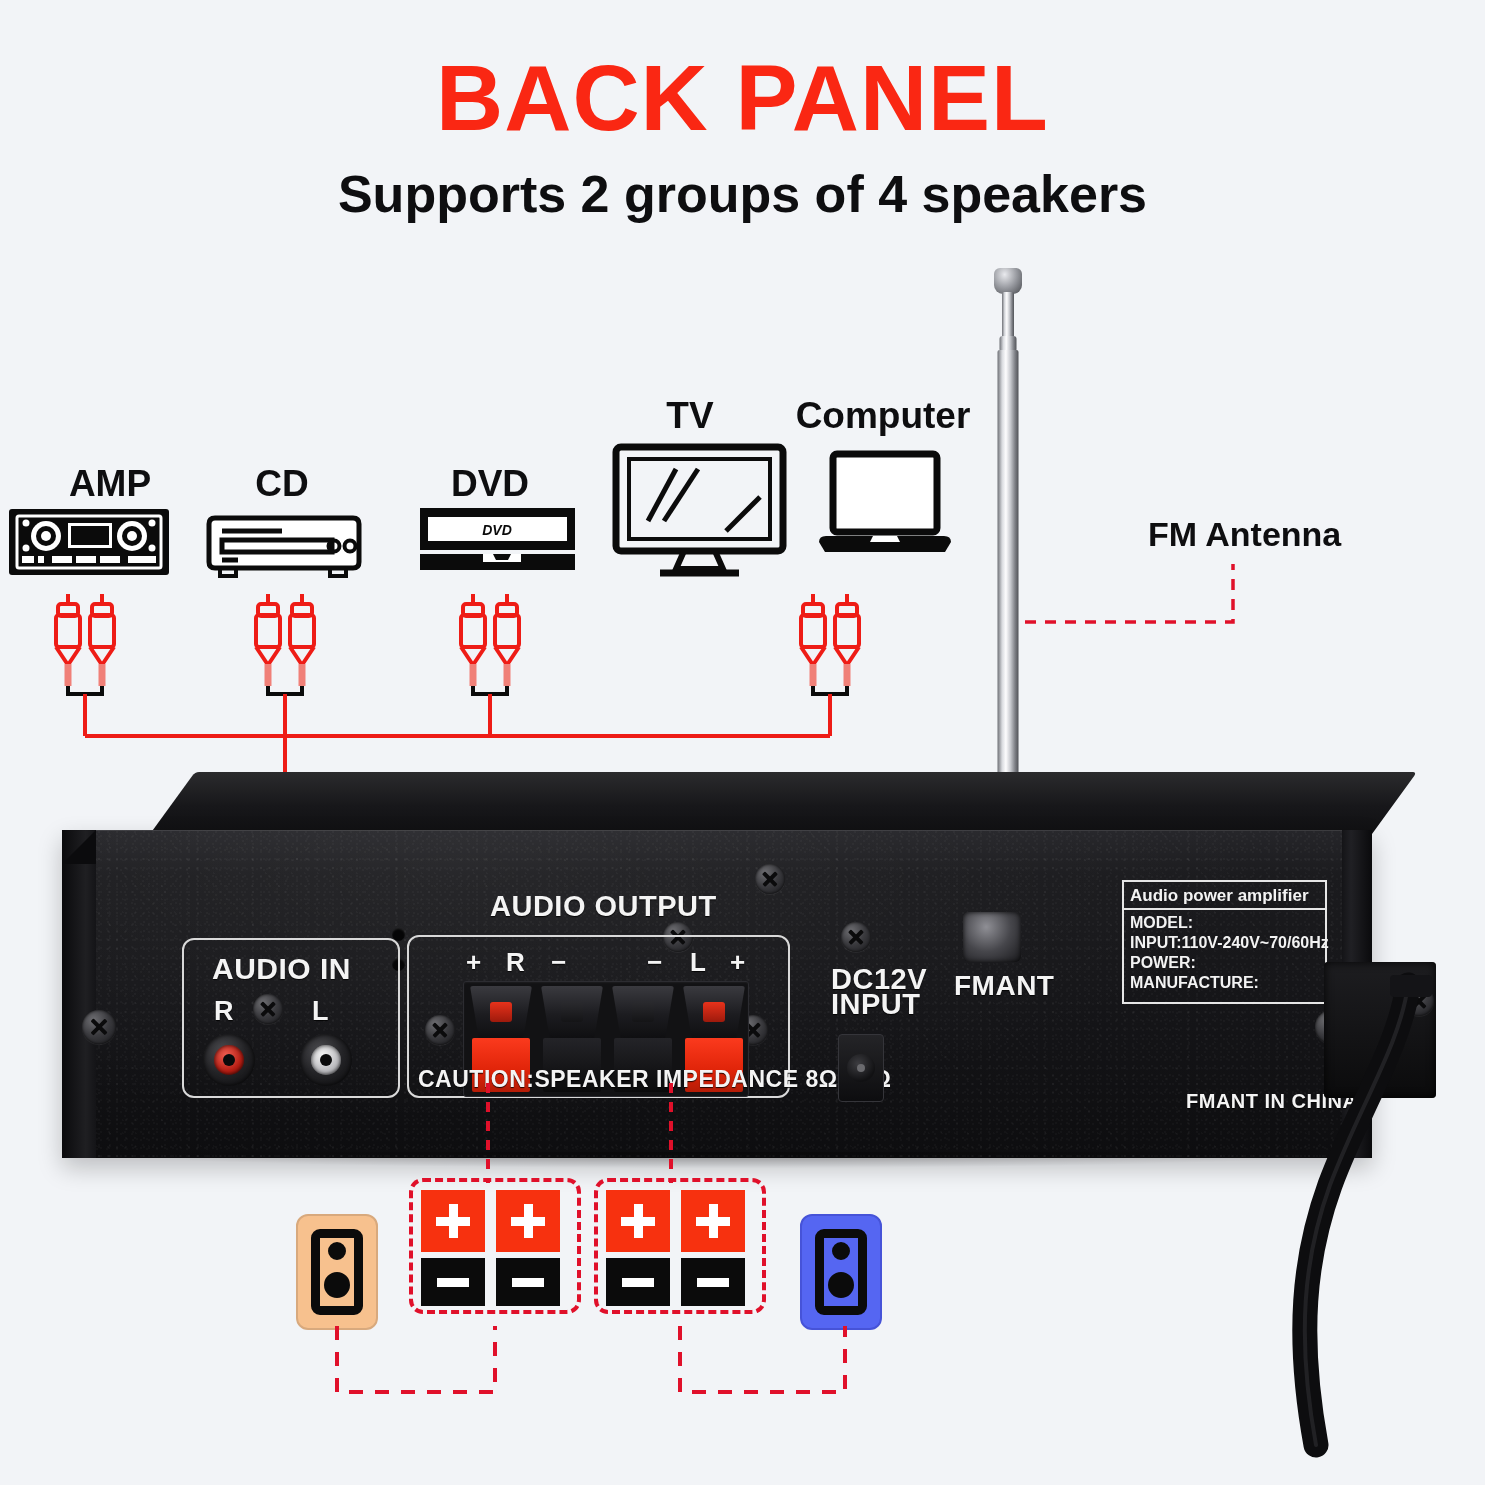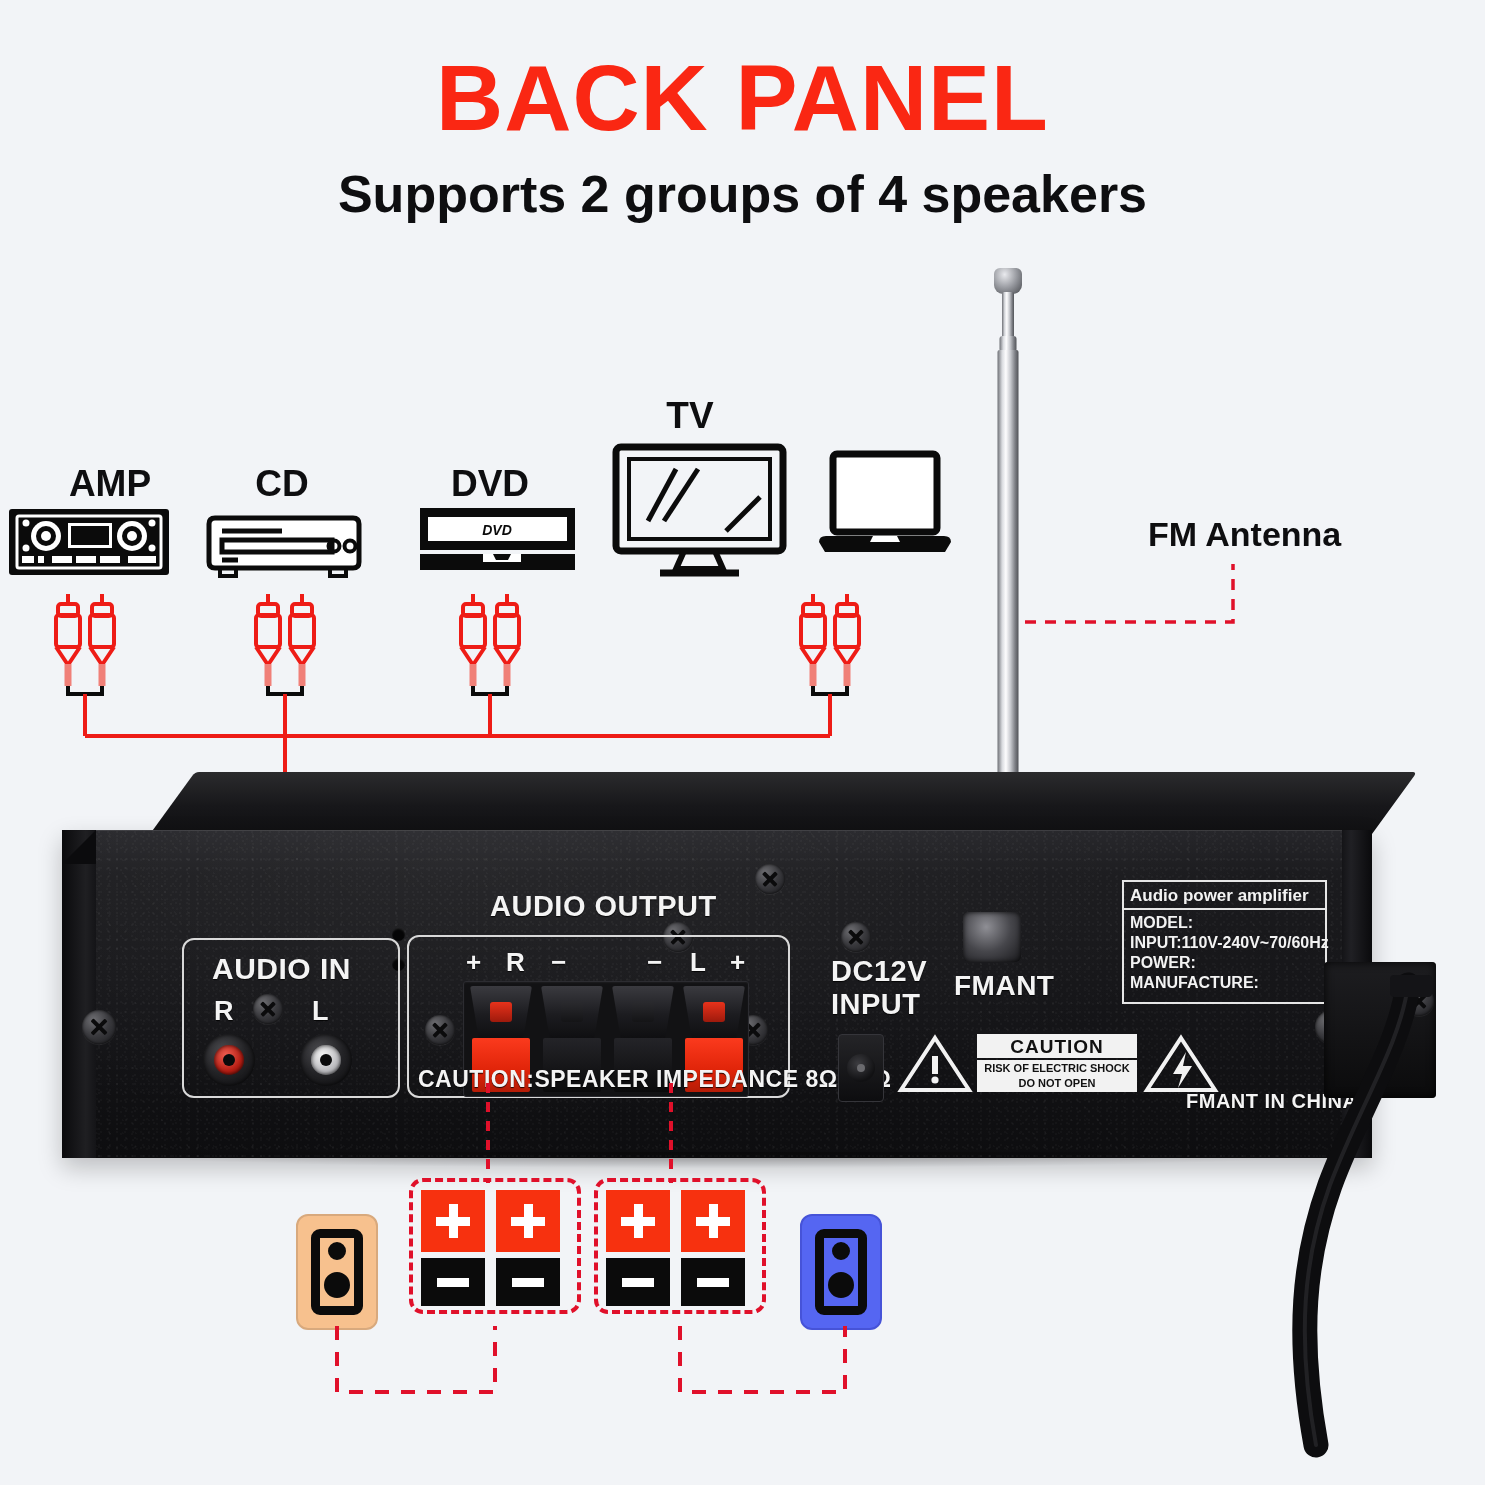--- a/index.html
+++ b/index.html
@@ -253,20 +253,21 @@
       <rect x="4" y="4" width="167" height="104" rx="5" fill="none" stroke="#0b0b0b" stroke-width="7"></rect>
       <rect x="17" y="16" width="141" height="80" fill="none" stroke="#0b0b0b" stroke-width="4"></rect>
       <line x1="36" y1="78" x2="64" y2="26" stroke="#0b0b0b" stroke-width="5"></line>
       <line x1="52" y1="78" x2="86" y2="26" stroke="#0b0b0b" stroke-width="5"></line>
       <line x1="114" y1="88" x2="148" y2="54" stroke="#0b0b0b" stroke-width="5"></line>
       <path d="M72 108 l-8 18 h47 l-8 -18 z" fill="none" stroke="#0b0b0b" stroke-width="6"></path>
       <line x1="48" y1="130" x2="127" y2="130" stroke="#0b0b0b" stroke-width="7"></line>
     </svg>
   </div>
 
+  <div class="abs src-label" style="left:768px; top:395px; width:230px;">Computer</div>
   <div class="abs" style="left:815px; top:450px;">
     <svg class="glyph" width="140" height="110" viewBox="0 0 140 110">
       <rect x="18" y="4" width="104" height="78" rx="4" fill="#fff" stroke="#0b0b0b" stroke-width="7"></rect>
       <path d="M4 92 q0 -6 7 -6 h118 q7 0 7 6 l-6 10 h-120 z" fill="#0b0b0b"></path>
       <path d="M58 86 h24 l3 6 h-30 z" fill="#fff"></path>
     </svg>
   </div>
 
   <div class="abs ant-label" style="left:1148px; top:515px;">FM Antenna</div>
 
@@ -425,52 +426,36 @@
       <div class="term-cell" style="left:215px;">
         <div class="term-lever">
             <div class="term-nub nub-red"></div>
           </div>
         <div class="term-pad pad-red"></div>
       </div>
     </div>
 
     <div class="p-text" style="left:356px; top:294px; font-size:23px;">CAUTION:SPEAKER IMPEDANCE 8Ω-16Ω</div>
 
-    <div class="p-text" style="left:769px; top:183px; font-size:29px;">DC12V</div>
+    <div class="p-text" style="left:769px; top:191px; font-size:29px;">DC12V</div>
     <div class="p-text" style="left:769px; top:216px; font-size:29px;">INPUT</div>
     <div class="dc-jack" style="left:776px; top:262px;"></div>
 
     <div class="fm-base" style="left:901px; top:140px;"></div>
     <div class="p-text" style="left:892px; top:198px; font-size:28px;">FMANT</div>
 
     <div class="spec-box" style="left:1060px; top:108px; width:205px; height:124px;">
       <div class="abs" style="left:0; top:0; right:0; height:28px; border-bottom:2px solid #e6e6e6;"></div>
       <div class="abs" style="left:6px; top:4px; font-size:17px; font-weight:700; color:#f3f3f3; white-space:nowrap;">Audio power amplifier</div>
       <div class="abs" style="left:6px; top:32px; font-size:16px; font-weight:700; color:#f3f3f3; white-space:nowrap;">MODEL:</div>
       <div class="abs" style="left:6px; top:52px; font-size:16px; font-weight:700; color:#f3f3f3; white-space:nowrap;">INPUT:110V-240V~70/60Hz</div>
       <div class="abs" style="left:6px; top:72px; font-size:16px; font-weight:700; color:#f3f3f3; white-space:nowrap;">POWER:</div>
       <div class="abs" style="left:6px; top:92px; font-size:16px; font-weight:700; color:#f3f3f3; white-space:nowrap;">MANUFACTURE:</div>
     </div>
 
-    <div class="abs" style="left:835px; top:262px; width:320px; height:62px;">
-      <svg width="320" height="62" viewBox="0 0 320 62">
-
-        <path d="M38 4 L72 56 H4 Z" fill="none" stroke="#f2f2f2" stroke-width="4"></path>
-        <rect x="35" y="22" width="6" height="18" fill="#f2f2f2"></rect>
-        <circle cx="38" cy="46" r="3.6" fill="#f2f2f2"></circle>
-
-        <path d="M284 4 L318 56 H250 Z" fill="none" stroke="#f2f2f2" stroke-width="4"></path>
-        <path d="M289 18 L276 40 h9 l-4 14 l14 -22 h-9 z" fill="#f2f2f2"></path>
-      </svg>
-      <div class="abs" style="left:80px; top:0px; width:160px; height:24px; background:#f2f2f2;"></div>
-      <div class="abs" style="left:80px; top:2px; width:160px; text-align:center; font-size:19px; font-weight:700; color:#111; letter-spacing:1px;">CAUTION</div>
-      <div class="abs" style="left:80px; top:26px; width:160px; height:32px; background:#f2f2f2;"></div>
-      <div class="abs" style="left:80px; top:28px; width:160px; text-align:center; font-size:11px; font-weight:700; color:#111;">RISK OF ELECTRIC SHOCK</div>
-      <div class="abs" style="left:80px; top:43px; width:160px; text-align:center; font-size:11px; font-weight:700; color:#111;">DO NOT OPEN</div>
-    </div>
 
     <div class="p-text" style="left:1124px; top:318px; font-size:20px;">FMANT IN CHINA</div>
 
     <div class="abs" style="left:1276px; top:205px;">
       <svg width="30" height="26" viewBox="0 0 30 26">
         <path d="M3 2 h8 v22 h-8" fill="none" stroke="#e9e9e9" stroke-width="3"></path>
         <rect x="14" y="2" width="13" height="22" fill="none" stroke="#e9e9e9" stroke-width="3"></rect>
       </svg>
     </div>
     <div class="p-text" style="left:1273px; top:232px; font-size:15px;">AC IN</div>

